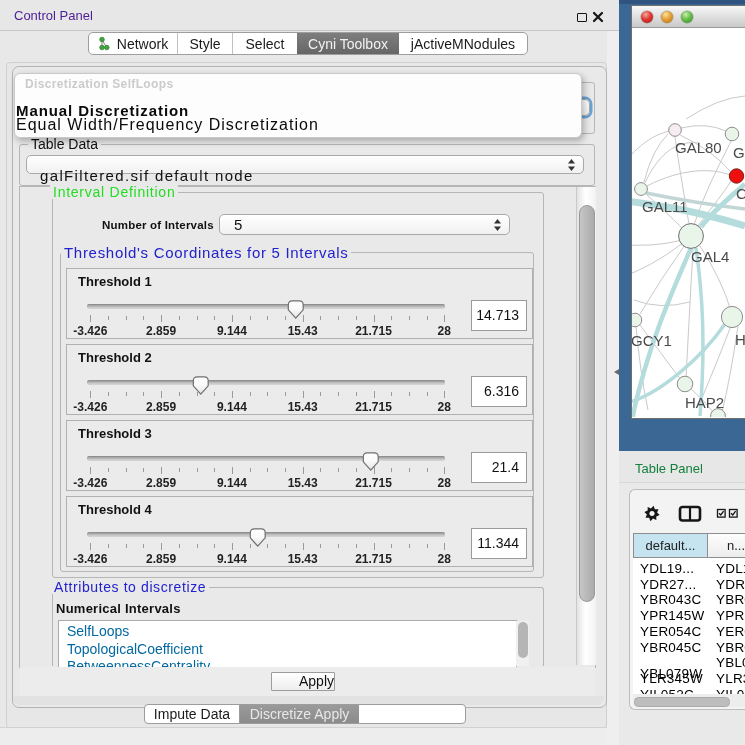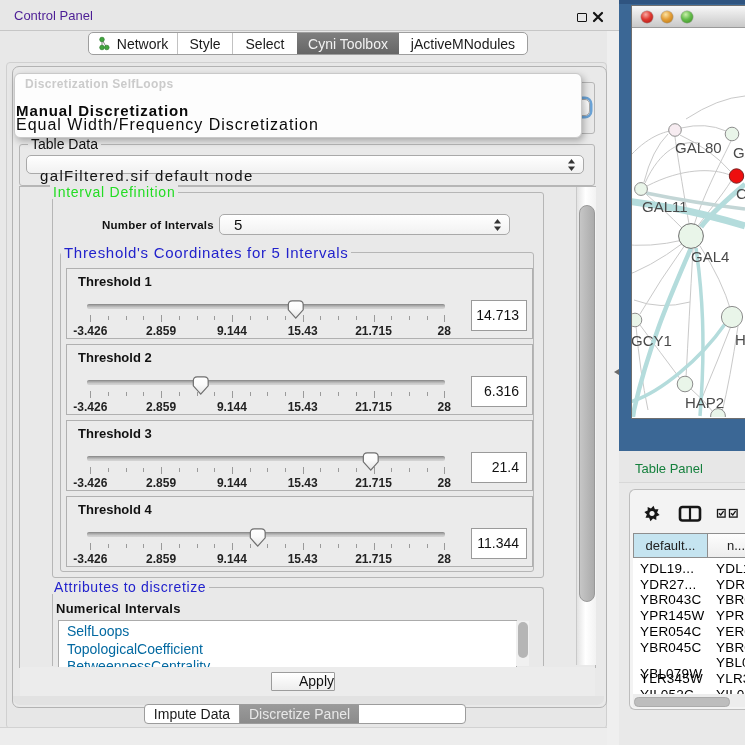--- a/index.html
+++ b/index.html
@@ -245,21 +245,21 @@
 </div>
 <div class="abs" style="left:516px;top:621px;width:13px;height:45px;background:#f0f0f0;"></div>
 <div class="abs" style="left:518px;top:622px;width:10px;height:36px;background:#b5b5b5;border-radius:5px;"></div>
 
 <div class="abs" style="left:20px;top:667px;width:575px;height:29px;background:#ececec;"></div>
 <div class="abs" style="left:271px;top:672px;width:62px;height:17px;background:linear-gradient(#ffffff,#ededed);border:1px solid #9c9c9c;border-radius:1px;font-size:14px;text-align:right;line-height:17px;color:#111;">Apply</div>
 <div class="abs" style="left:13px;top:696px;width:591px;height:9px;background:#e2e2e2;border-radius:0 0 7px 7px;"></div>
 
 <div class="abs" style="left:144px;top:704px;width:320px;height:18px;border:1px solid #9c9c9c;border-radius:4px;background:#fff;display:flex;font-size:14px;">
   <div style="width:94px;display:flex;align-items:center;justify-content:center;color:#1a1a1a;border-right:1px solid #9c9c9c;">Impute Data</div>
-  <div style="width:119px;display:flex;align-items:center;justify-content:center;color:#e8e8e8;background:linear-gradient(#9a9a9a,#8b8b8b);">Discretize Panel</div>
+  <div style="width:119px;display:flex;align-items:center;justify-content:center;color:#e8e8e8;background:linear-gradient(#9a9a9a,#8b8b8b);">Discretize Apply</div>
   <div style="flex:1;display:flex;align-items:center;justify-content:center;color:#1a1a1a;margin-top:32px;">Infer Network</div>
 </div>
 <div class="abs" style="left:0;top:727px;width:619px;height:18px;background:#ededed;border-top:1px solid #d2d2d2;"></div>
 
 <div class="abs" style="left:607px;top:31px;width:12px;height:714px;background:#efefef;"></div>
 
 <div class="abs" style="left:614px;top:369px;width:0;height:0;border-top:3px solid transparent;border-bottom:3px solid transparent;border-right:5px solid #6a6a6a;"></div>
 
 <div class="abs" style="left:619px;top:0;width:126px;height:451px;background:#3b6795;"></div>
 <div class="abs" style="left:619px;top:0;width:126px;height:4px;background:#2f5480;"></div>

